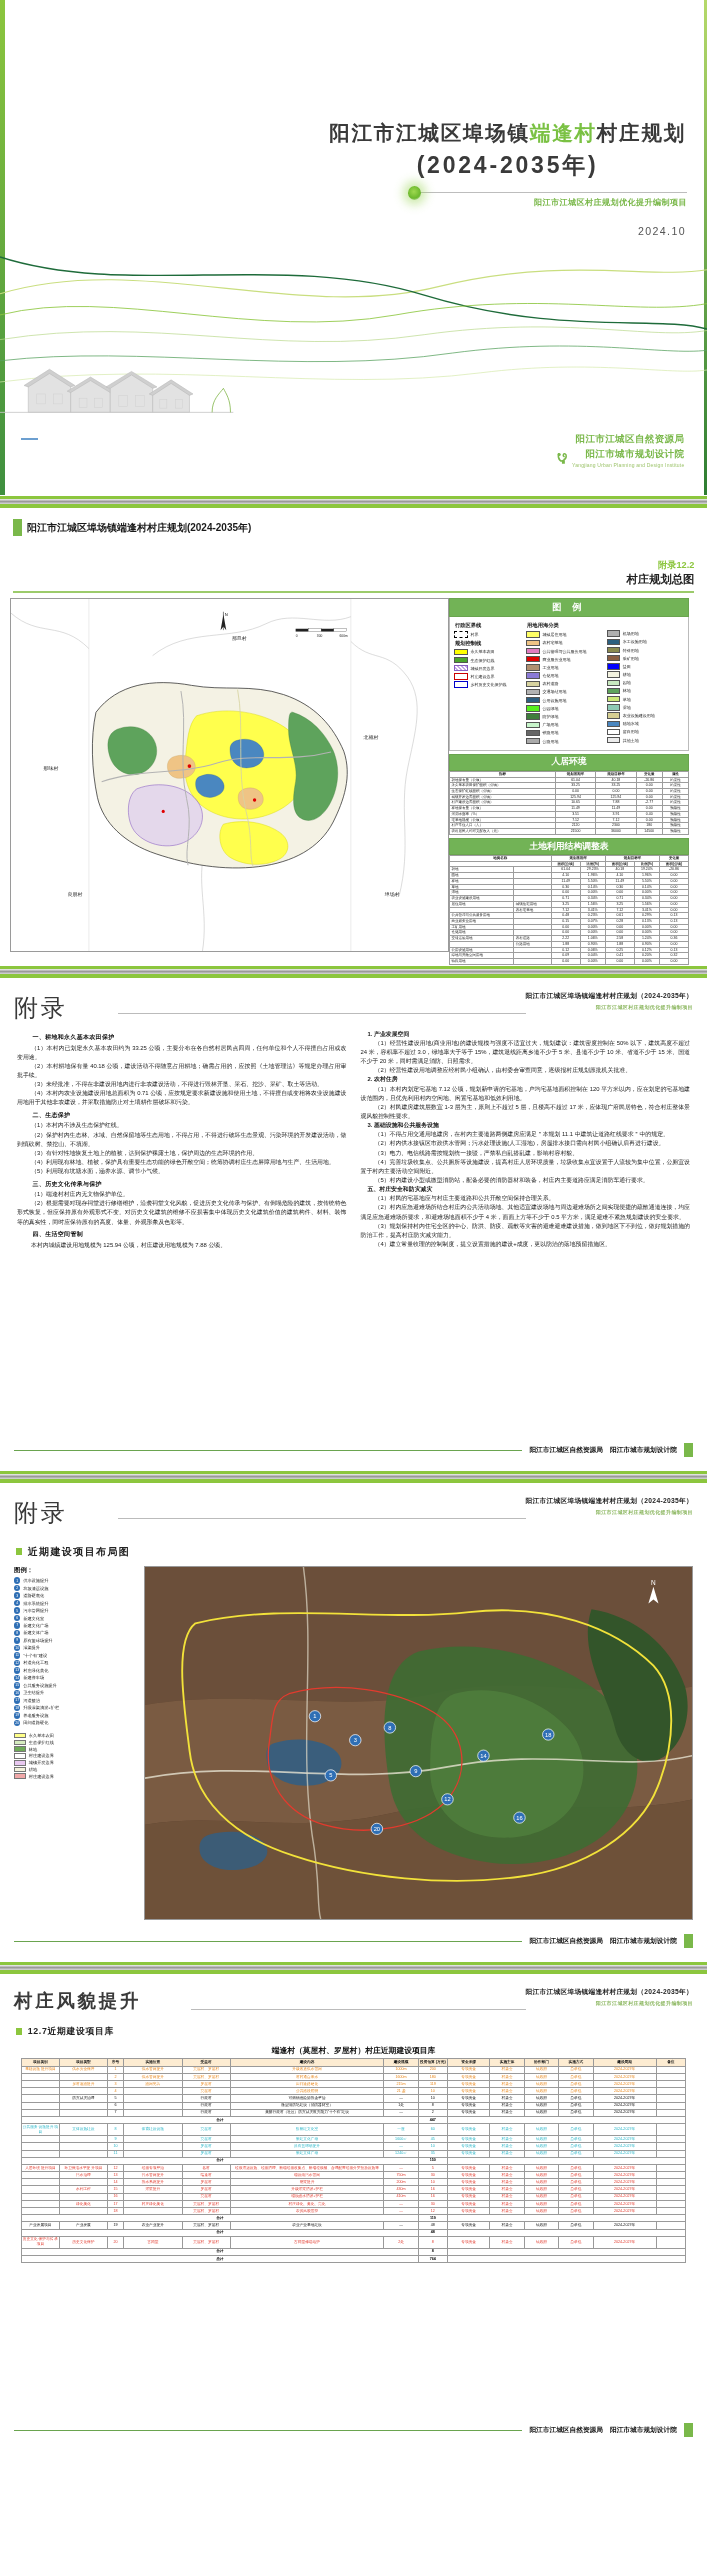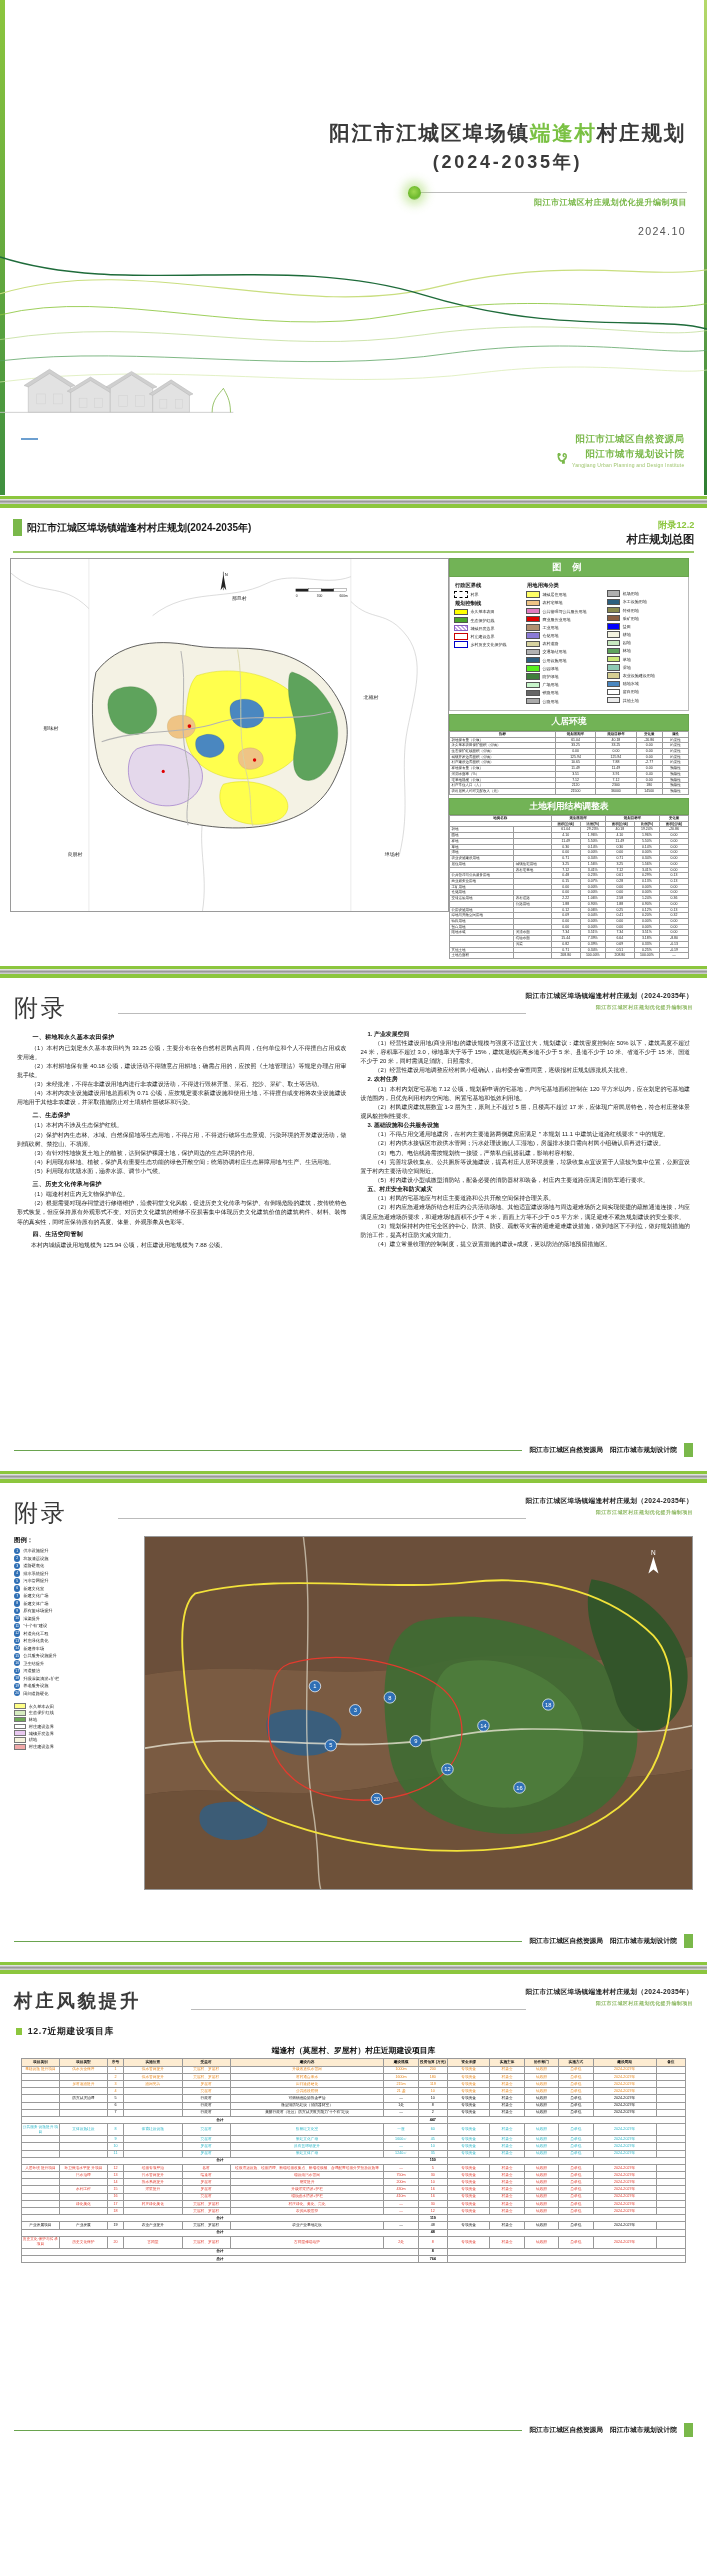--- a/index.html
+++ b/index.html
@@ -13,21 +13,21 @@
 
   
   #cover { height:495px; }
   .cover-edge-l { position:absolute; left:0; top:0; width:5px; height:495px;
      background:linear-gradient(180deg,#8cc63e,#3f8f3f); }
   .cover-edge-r { position:absolute; right:0; top:0; width:3.5px; height:495px;
      background:linear-gradient(180deg,#b5d96a,#2e7d32); }
   .cover-title-wrap { position:absolute; right:21px; top:120px; text-align:center; }
   .cover-title { font-size:20.5px; font-weight:bold; letter-spacing:1.8px; color:#3a3a3a; line-height:1.25; }
   .cover-title .hl { color:#7ac143; }
-  .cover-sub { font-size:18px; font-weight:bold; letter-spacing:2.8px; color:#3a3a3a; margin-top:4.2px; }
+  .cover-sub { font-size:23px; font-weight:bold; letter-spacing:2.8px; color:#3a3a3a; margin-top:4.2px; }
   .cover-rule { position:absolute; right:20px; top:192px; width:272px; height:1.4px; background:#bdbdbd; }
   .cover-dot { position:absolute; left:-7px; top:-5.7px; width:12.7px; height:13.4px; border-radius:50%;
      background:radial-gradient(circle at 45% 40%, #9ed94f 0%, #6cb82d 60%, rgba(160,215,90,0) 100%);
      box-shadow:0 0 10px 5px rgba(150,210,80,.45); }
   .cover-proj { position:absolute; right:20px; top:197px; font-size:8.1px; font-weight:bold;
      letter-spacing:0.4px; color:#7ab84a; }
   .cover-date { position:absolute; right:21px; top:225px; font-size:10.6px; letter-spacing:1.4px; color:#555; }
 
   .cover-art { position:absolute; left:0; bottom:53px; width:707px; height:233px; }
   .cover-foot { position:absolute; right:22.6px; bottom:27px; text-align:right; }
@@ -43,21 +43,21 @@
   .band .g1 { top:0.7px; height:3.5px; background:#8cc63e; }
   .band .gray { top:4.2px; height:5px; background:linear-gradient(180deg,#f2f2f2,#9a9a9a,#d9d9d9); }
   .band .g2 { top:9.2px; height:3.5px; background:#8cc63e; }
 
   
   .sld-head { display:flex; align-items:flex-start; justify-content:space-between;
      padding:7px 12.7px 0 12.7px; }
   .sld-title { display:flex; align-items:center; gap:5px; }
   .sld-title .sq { width:9.2px; height:17px; background:#7ab84a; flex:0 0 auto; }
   .sld-title span { font-size:10px; font-weight:bold; color:#1a1a1a; }
-  .sld-head-right { text-align:right; }
+  .sld-head-right { text-align:right;margin-top:40px; }
   .sld-apx { font-size:9.2px; color:#8cc63e; font-weight:bold; }
   .sld-apx2 { font-size:11.3px; color:#222; font-weight:bold; }
   .sld-rule { margin:4.2px 12.7px 0 12.7px; height:1.4px; background:#9ccb6b; }
 
   
   #mapslide { height:453px; }
   .map-body { display:flex; gap:0; padding:5.7px 10px 0 10px; }
   .map-canvas { position:relative; width:439px; height:354px; border:0.7px solid #9a9a9a; background:#fff;
      overflow:hidden; }
   .map-legend-col { width:240px; }
@@ -849,20 +849,24 @@
   <div class="apx-head">
     <div class="apx-word">附录</div>
     <div class="apx-hr-wrap">
         <div class="apx-hr"></div>
       </div>
     <div class="apx-meta">
       <div class="apx-meta1">阳江市江城区埠场镇端逢村村庄规划（2024-2035年）</div>
       <div class="apx-meta2">阳江市江城区村庄规划优化提升编制项目</div>
     </div>
   </div>
+  <div class="apx-h2">
+    <div class="sq"></div>
+    <span>近期建设项目布局图</span>
+  </div>
 
   <div class="a2-body">
     <div class="a2-left">
       <div class="a2-lg-t">图例：</div>
       <div id="a2Pts">
           <div class="a2-item">
             <div class="a2-dot">1</div>
             <div class="a2-lb">供水设施提升</div>
           </div>
           <div class="a2-item">

